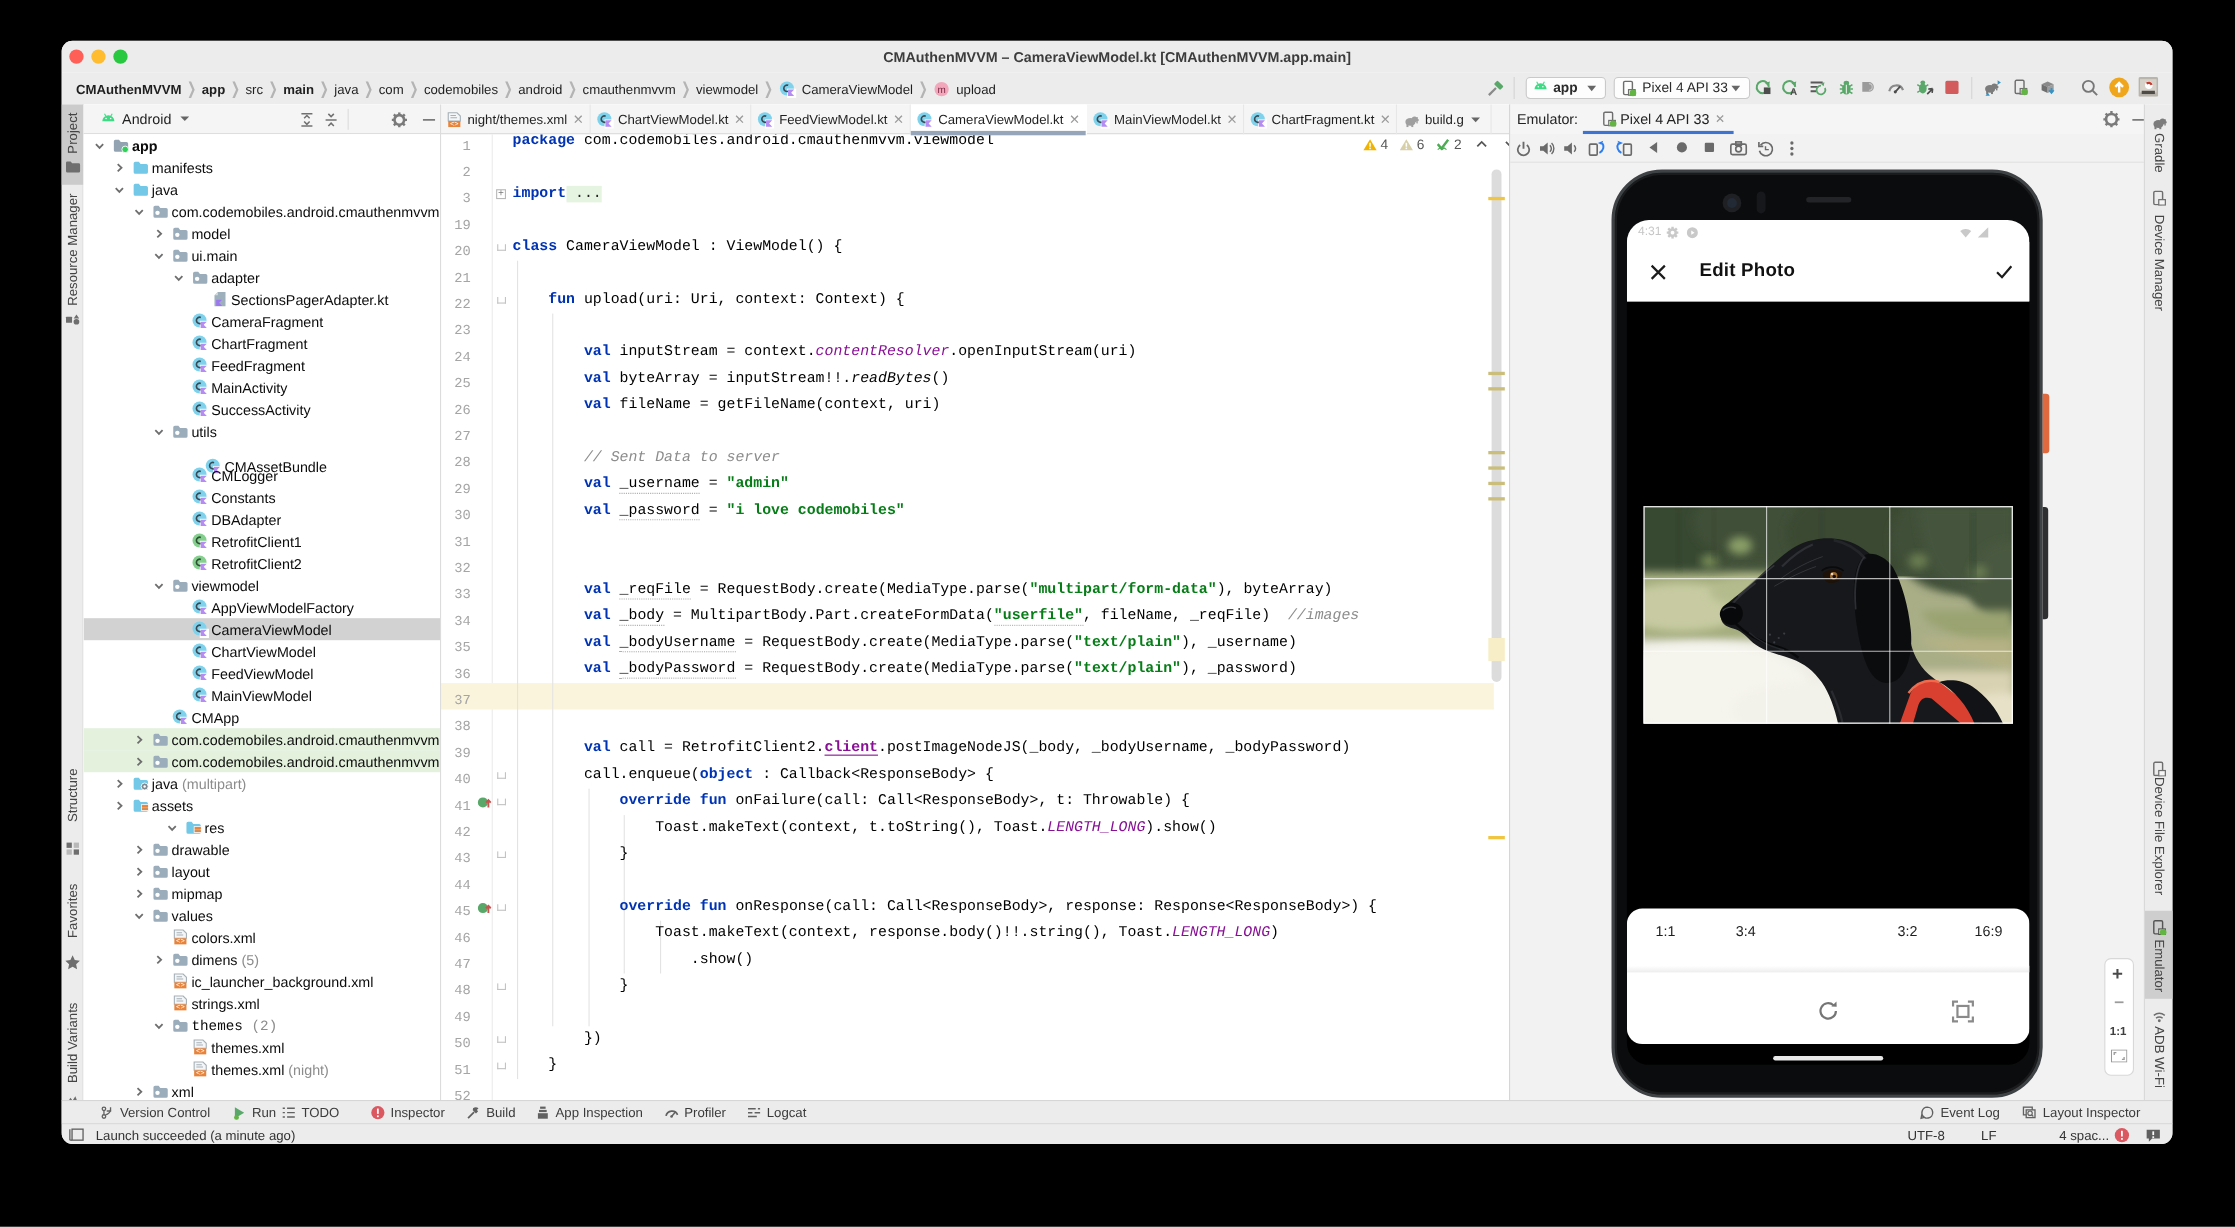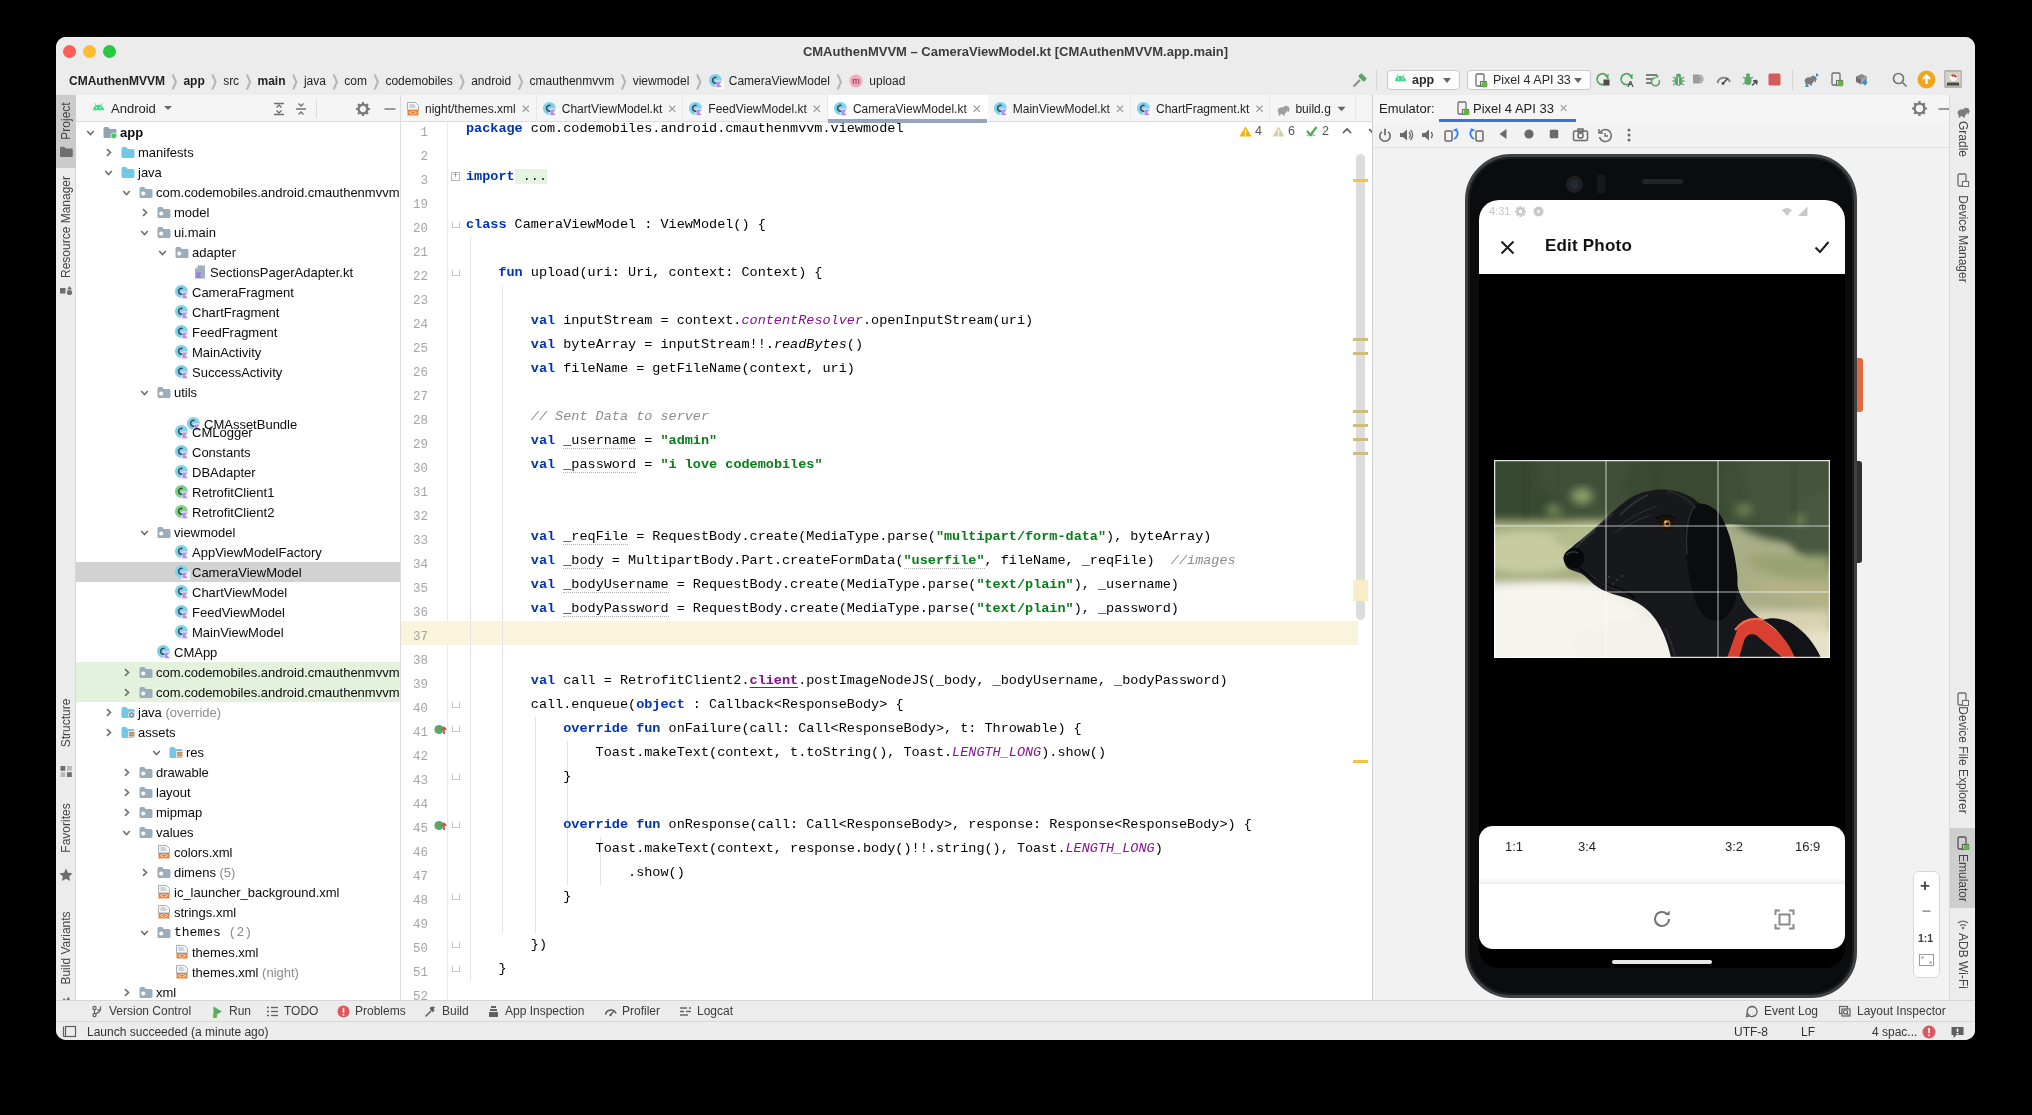--- a/index.html
+++ b/index.html
@@ -686,21 +686,21 @@
           <svg class="chev" style="left:28px;top:5.5px" viewBox="0 0 9 9">
             <path d="M3 1.2 L6.5 4.5 L3 7.8"></path>
           </svg>
           <div class="ticon" style="left:44px">
             <svg width="16" height="16" viewBox="0 0 16 16" style="">
               <path d="M1.5 4.5 a1.5 1.5 0 0 1 1.5-1.5 h3.2 l1.6 2 h5.2 a1.5 1.5 0 0 1 1.5 1.5 v6 a1.5 1.5 0 0 1 -1.5 1.5 h-10 a1.5 1.5 0 0 1 -1.5 -1.5 z" fill="#72c8e6"></path>
               <circle cx="11.5" cy="11" r="3.2" fill="#7b8791" stroke="#fff" stroke-width="0.8"></circle>
               <circle cx="11.5" cy="11" r="1.1" fill="#fff"></circle>
             </svg>
           </div>
-          <div class="lbl" style="left:62px;">java<span class="gr"> (override)</span></div>
+          <div class="lbl" style="left:62px;">java<span class="gr"> (multipart)</span></div>
         </div>
         <div class="trow" style="top:600px;">
           <svg class="chev" style="left:28px;top:5.5px" viewBox="0 0 9 9">
             <path d="M3 1.2 L6.5 4.5 L3 7.8"></path>
           </svg>
           <div class="ticon" style="left:44px">
             <svg width="16" height="16" viewBox="0 0 16 16" style="">
               <path d="M1.5 4.5 a1.5 1.5 0 0 1 1.5-1.5 h3.2 l1.6 2 h5.2 a1.5 1.5 0 0 1 1.5 1.5 v6 a1.5 1.5 0 0 1 -1.5 1.5 h-10 a1.5 1.5 0 0 1 -1.5 -1.5 z" fill="#72c8e6"></path>
               <rect x="8.5" y="7.5" width="6.5" height="2.2" fill="#e8833a"></rect>
               <rect x="8.5" y="10.7" width="6.5" height="2.2" fill="#e8833a"></rect>
@@ -1330,40 +1330,40 @@
         </svg>
         <span>Version Control</span>
       </div>
       <div class="bitem" style="left:155px">
         <svg width="13" height="13" viewBox="0 0 13 13" style="">
           <path d="M2.5 1.5 L11 6.5 L2.5 11.5 Z" fill="#59a869"></path>
           <circle cx="4" cy="11" r="2.2" fill="#62b543"></circle>
         </svg>
         <span>Run</span>
       </div>
-      <div class="bitem" style="left:210px">
+      <div class="bitem" style="left:200px">
         <svg width="13" height="13" viewBox="0 0 13 13" style="">
           <g stroke="#616161" stroke-width="1.3">
             <line x1="1" y1="2.5" x2="3" y2="2.5"></line>
             <line x1="5" y1="2.5" x2="12" y2="2.5"></line>
             <line x1="1" y1="6.5" x2="3" y2="6.5"></line>
             <line x1="5" y1="6.5" x2="12" y2="6.5"></line>
             <line x1="1" y1="10.5" x2="3" y2="10.5"></line>
             <line x1="5" y1="10.5" x2="12" y2="10.5"></line>
           </g>
         </svg>
         <span>TODO</span>
       </div>
       <div class="bitem" style="left:281px">
         <svg width="13" height="13" viewBox="0 0 13 13" style="">
           <circle cx="6.5" cy="6.5" r="6" fill="#db5860"></circle>
           <rect x="5.7" y="2.8" width="1.6" height="4.8" fill="#fff"></rect>
           <rect x="5.7" y="9" width="1.6" height="1.6" fill="#fff"></rect>
         </svg>
-        <span>Problems</span>
+        <span>Inspector</span>
       </div>
       <div class="bitem" style="left:368px">
         <svg width="13" height="13" viewBox="0 0 13 13" style="">
           <path d="M1.5 11.5 L7 6" stroke="#616161" stroke-width="1.6"></path>
           <path d="M6 2.5 q2.5 -2 5 0 l-1.5 1.5 1.2 1.2 -2 2 -2.9 -2.9 z" fill="#616161"></path>
         </svg>
         <span>Build</span>
       </div>
       <div class="bitem" style="left:431px">
         <svg width="13" height="13" viewBox="0 0 13 13" style="">

